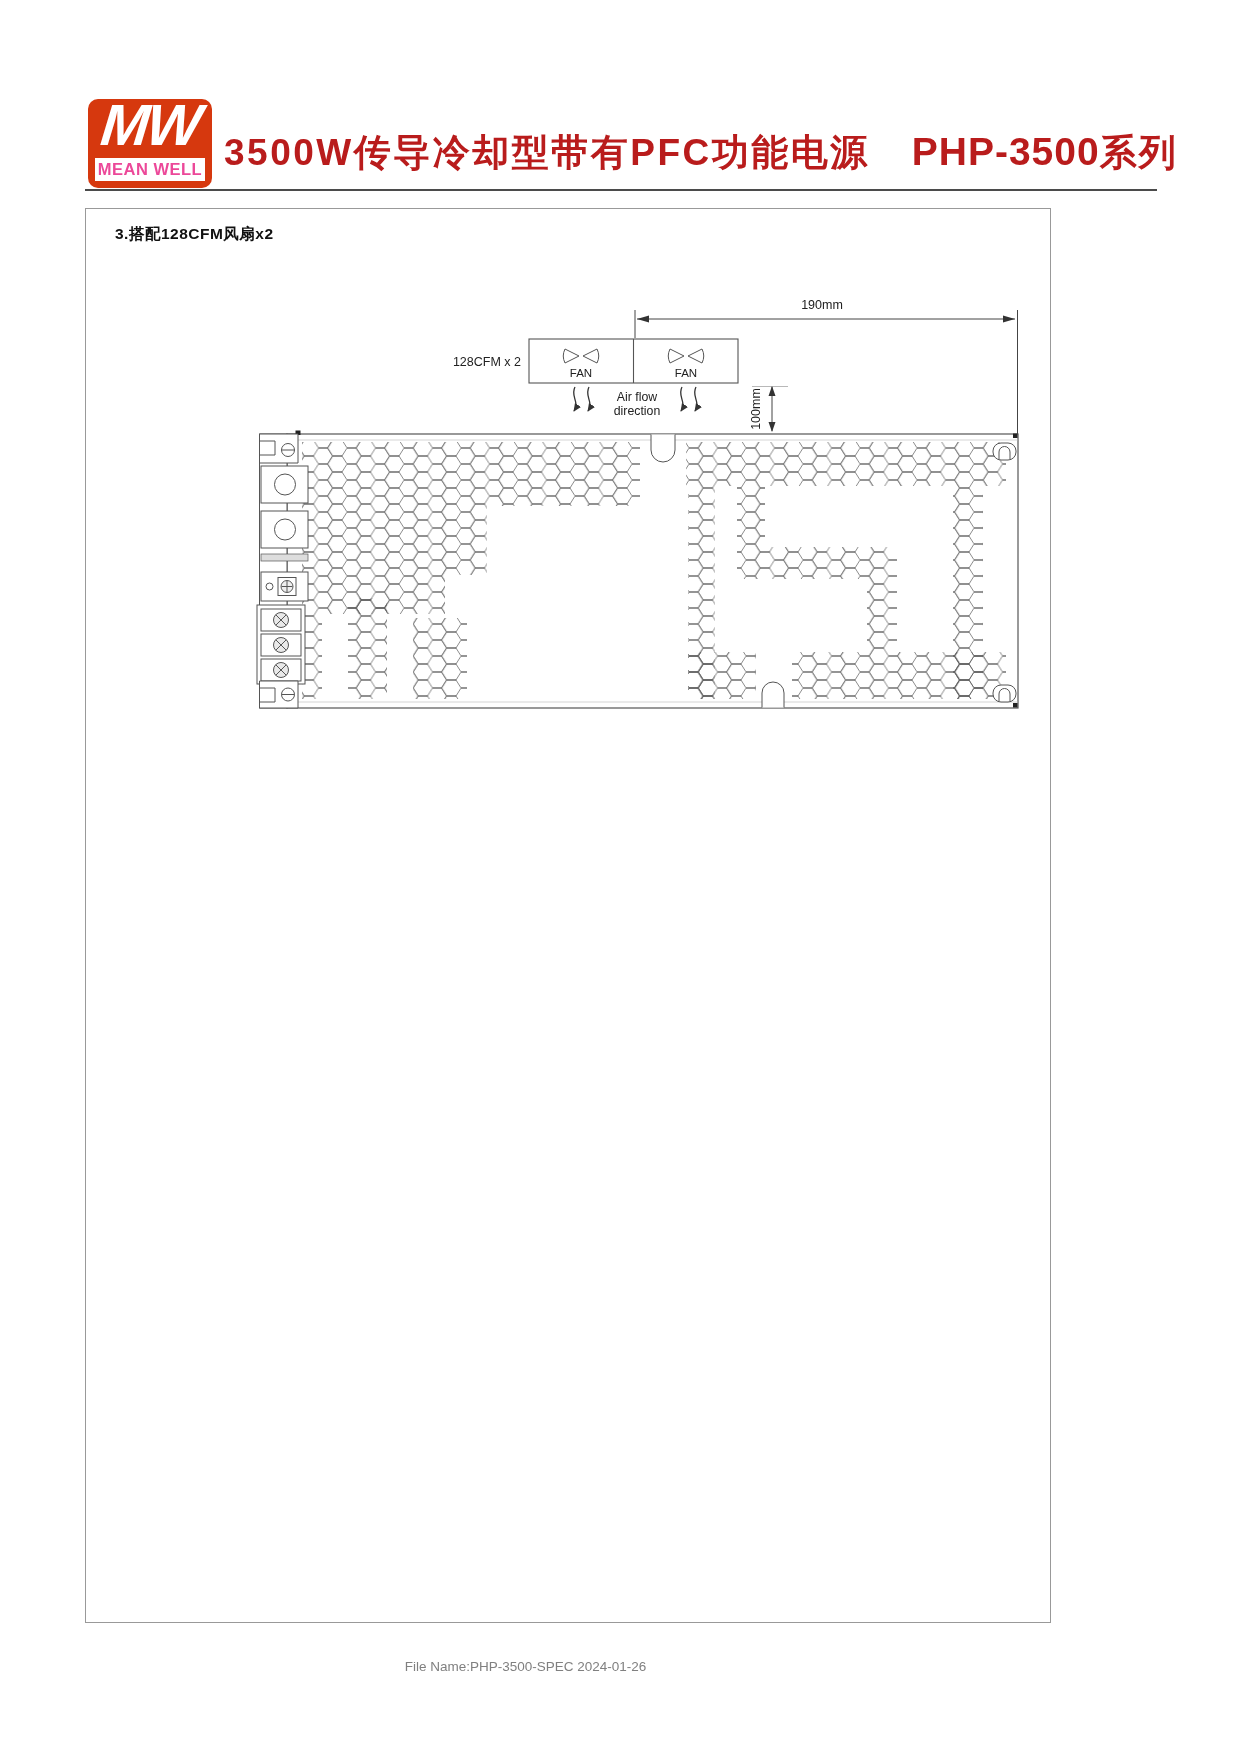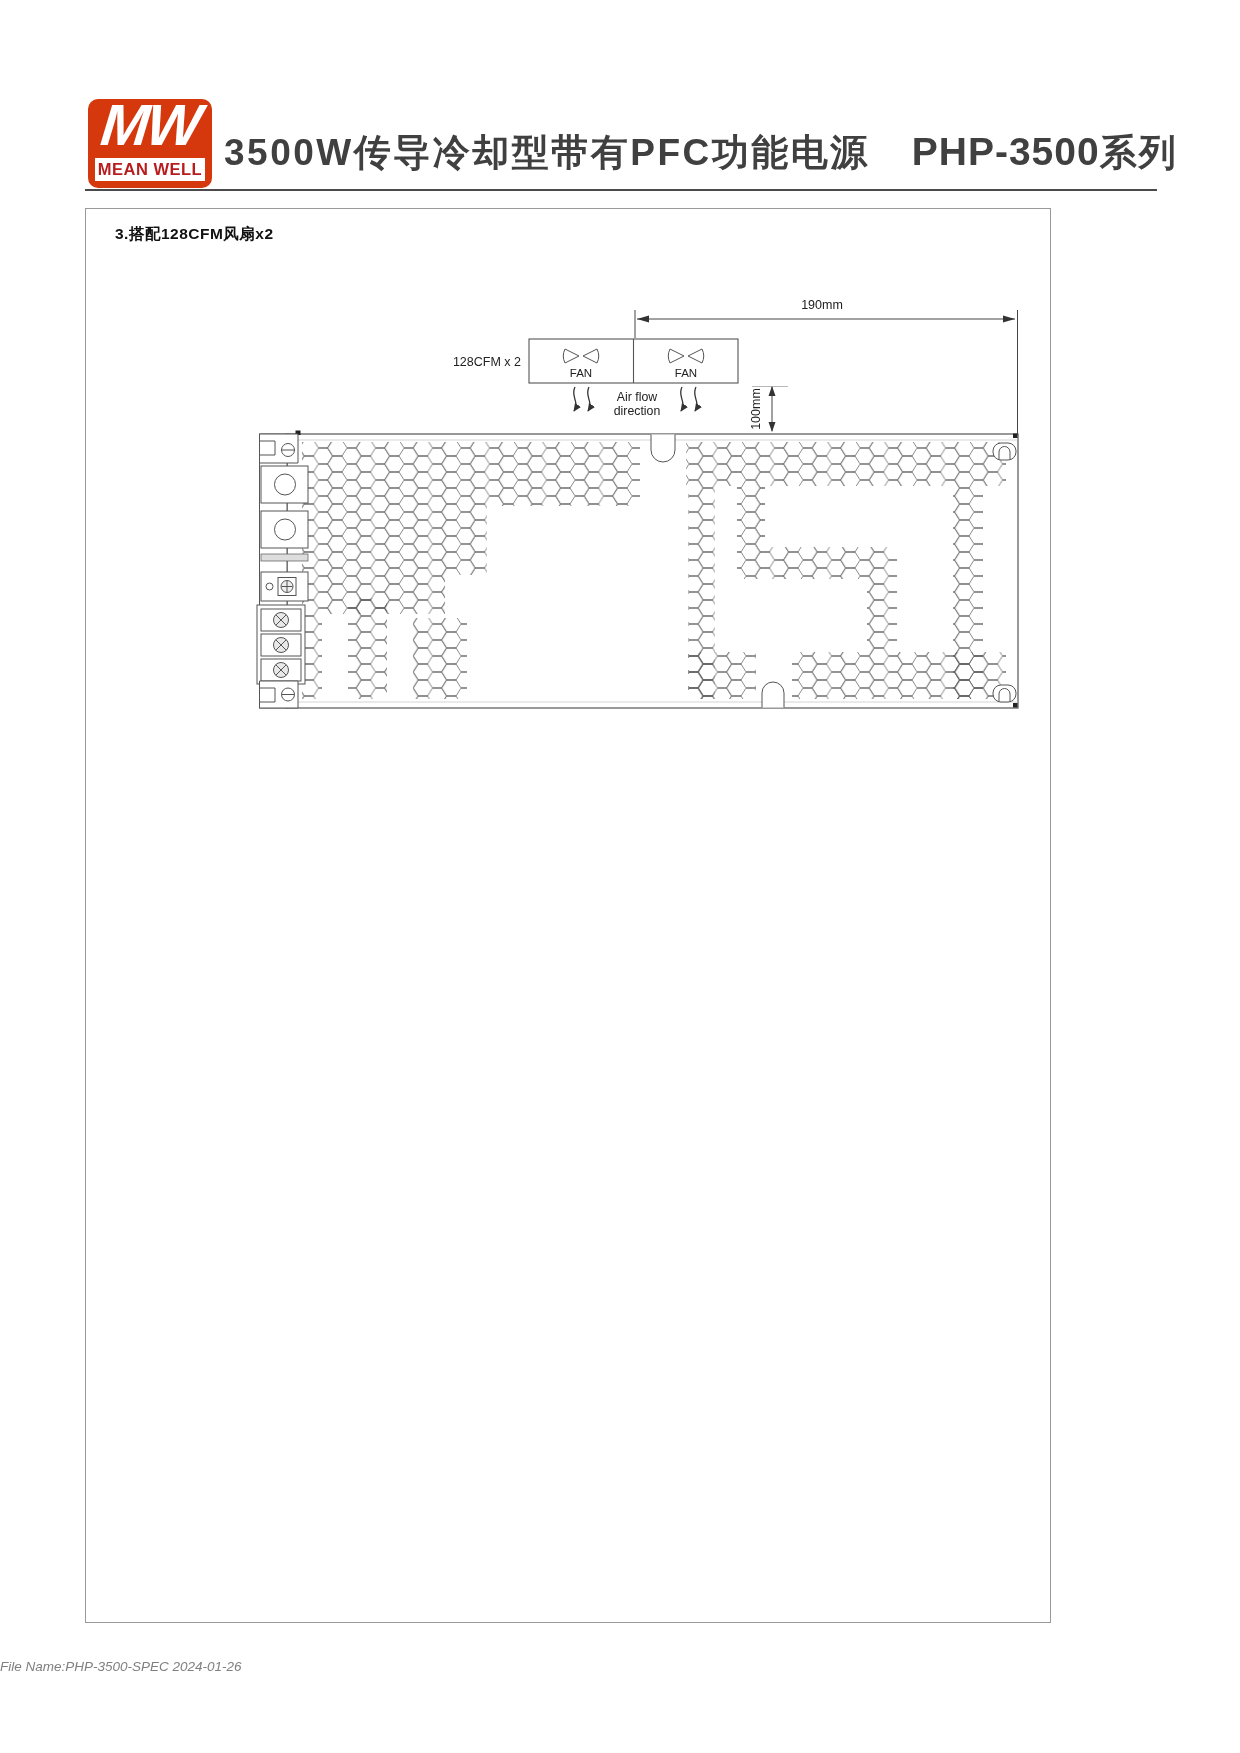--- a/index.html
+++ b/index.html
@@ -12,26 +12,26 @@
     position:absolute;left:88px;top:99px;width:124px;height:89px;
     background:#d6380e;border-radius:10px;
   }
   .logo .mw{
     position:absolute;top:-8px;left:0;right:0;text-align:center;
     font-size:58px;font-weight:900;font-style:italic;color:#ffffff;
     letter-spacing:-3px;transform:skewX(-6deg);
   }
   .logo .brand{
     position:absolute;left:7px;right:7px;bottom:7px;height:23px;line-height:23px;
-    background:#ffffff;text-align:center;color:#b91c1c;
+    background:#ffffff;text-align:center;color:#ec4899;
     font-size:16.5px;font-weight:700;letter-spacing:0.5px;
   }
   .title{
     position:absolute;left:224px;top:130px;line-height:44px;white-space:nowrap;
-    color:#404040;
+    color:#b91c1c;
   }
   .title .cn{font-size:37px;font-weight:700;letter-spacing:2.5px;}
   .title .model{font-size:39px;font-weight:800;margin-left:42px;letter-spacing:1px;}
   .title .series{font-size:37px;font-weight:700;letter-spacing:2px;}
   .header-rule{
     position:absolute;left:85px;top:189px;width:1072px;height:2px;background:#4b4b4b;
   }
   
   .content-box{
     position:absolute;left:85px;top:208px;width:964px;height:1413px;
@@ -42,22 +42,22 @@
     color:#111111;letter-spacing:0.5px;white-space:nowrap;
   }
   .diagram{
     position:absolute;left:230px;top:270px;width:800px;height:455px;
   }
   .diagram text{
     font-family:"Liberation Sans", sans-serif;fill:#222222;stroke:none;
   }
   
   .footer{
-    position:absolute;left:0;top:1659px;width:1051px;text-align:left;
-    font-size:13.5px;font-style:italic;color:#808080;white-space:nowrap;
+    position:absolute;left:0;top:1659px;width:1051px;text-align:center;
+    font-size:13.5px;color:#808080;white-space:nowrap;
   }
 </style>
 </head>
 <body>
 
 <div class="logo">
   <div class="mw">MW</div>
   <div class="brand">MEAN WELL</div>
 </div>
 

